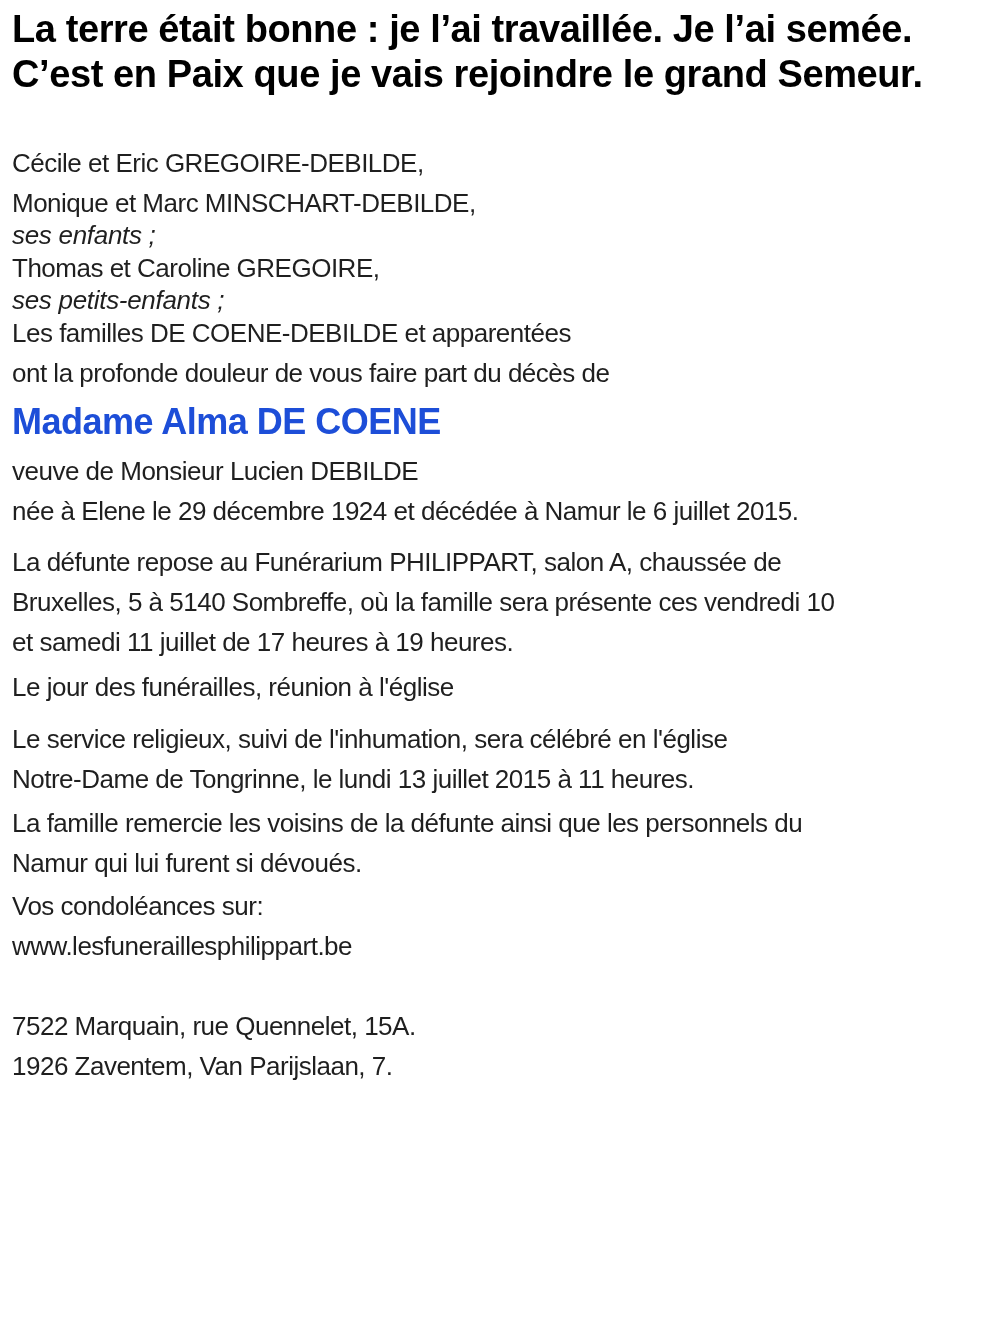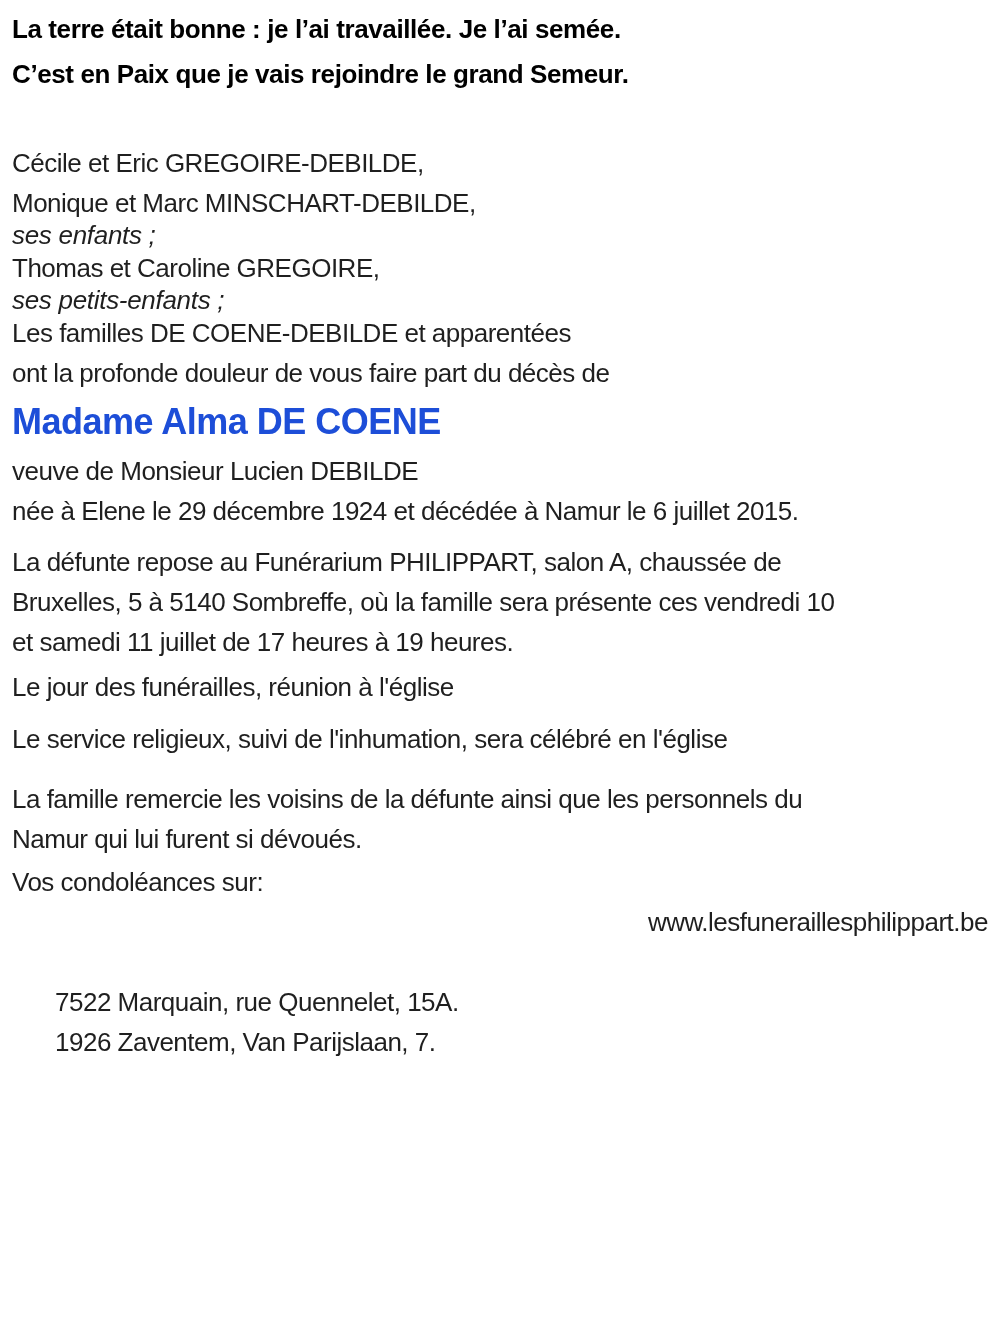--- a/index.html
+++ b/index.html
@@ -18,21 +18,21 @@
     box-sizing: border-box;
     width: 1000px;
     height: 1341px;
     padding: 7px 12px 0 12px;
     overflow: hidden;
   }
   .page p, .page h1 { margin: 0; padding: 0; }
 
   
   .ep-line {
-    font-size: 26px;
+    font-size: 38px;
     font-weight: 700;
     line-height: 45px;
     letter-spacing: -0.4px;
     color: #000000;
     white-space: nowrap;
   }
 
   
   .line {
     font-size: 26px;
@@ -67,24 +67,24 @@
     color: #1d4ed8;
     white-space: nowrap;
   }
 
   .widow-line { margin-top: 35px; }
   .birth-death-line { margin-top: 44px; }
 
   .para-repose  { margin-top: 11px; }
   .para-meeting { margin-top: 5px; }
   .para-service { margin-top: 12px; }
-  .para-thanks  { margin-top: 20px; }
+  .para-thanks  { margin-top: 4px; }
   .para-condol  { margin-top: 3px; }
-  .website-line { margin-top: 12px; text-align: right; }
-  .addresses-block { margin-top: 40px; margin-left: 43px; }
+  .website-line { margin-top: 12px; }
+  .addresses-block { margin-top: 40px; }
 </style>
 </head>
 <body>
 
 <div class="page">
 
   <div>
     <p class="ep-line">La terre était bonne : je l’ai travaillée. Je l’ai semée.</p>
     <p class="ep-line">C’est en Paix que je vais rejoindre le grand Semeur.</p>
   </div>
@@ -111,20 +111,21 @@
     <p class="line">Bruxelles, 5 à 5140 Sombreffe, où la famille sera présente ces vendredi 10</p>
     <p class="line">et samedi 11 juillet de 17 heures à 19 heures.</p>
   </div>
 
   <div class="para-meeting">
     <p class="line">Le jour des funérailles, réunion à l'église</p>
   </div>
 
   <div class="para-service">
     <p class="line">Le service religieux, suivi de l'inhumation, sera célébré en l'église</p>
+    <p class="line">Notre-Dame de Tongrinne, le lundi 13 juillet 2015 à 11 heures.</p>
   </div>
 
   <div class="para-thanks">
     <p class="line">La famille remercie les voisins de la défunte ainsi que les personnels du</p>
     <p class="line">Namur qui lui furent si dévoués.</p>
   </div>
 
   <div class="para-condol">
     <p class="line">Vos condoléances sur:</p>
   </div>

